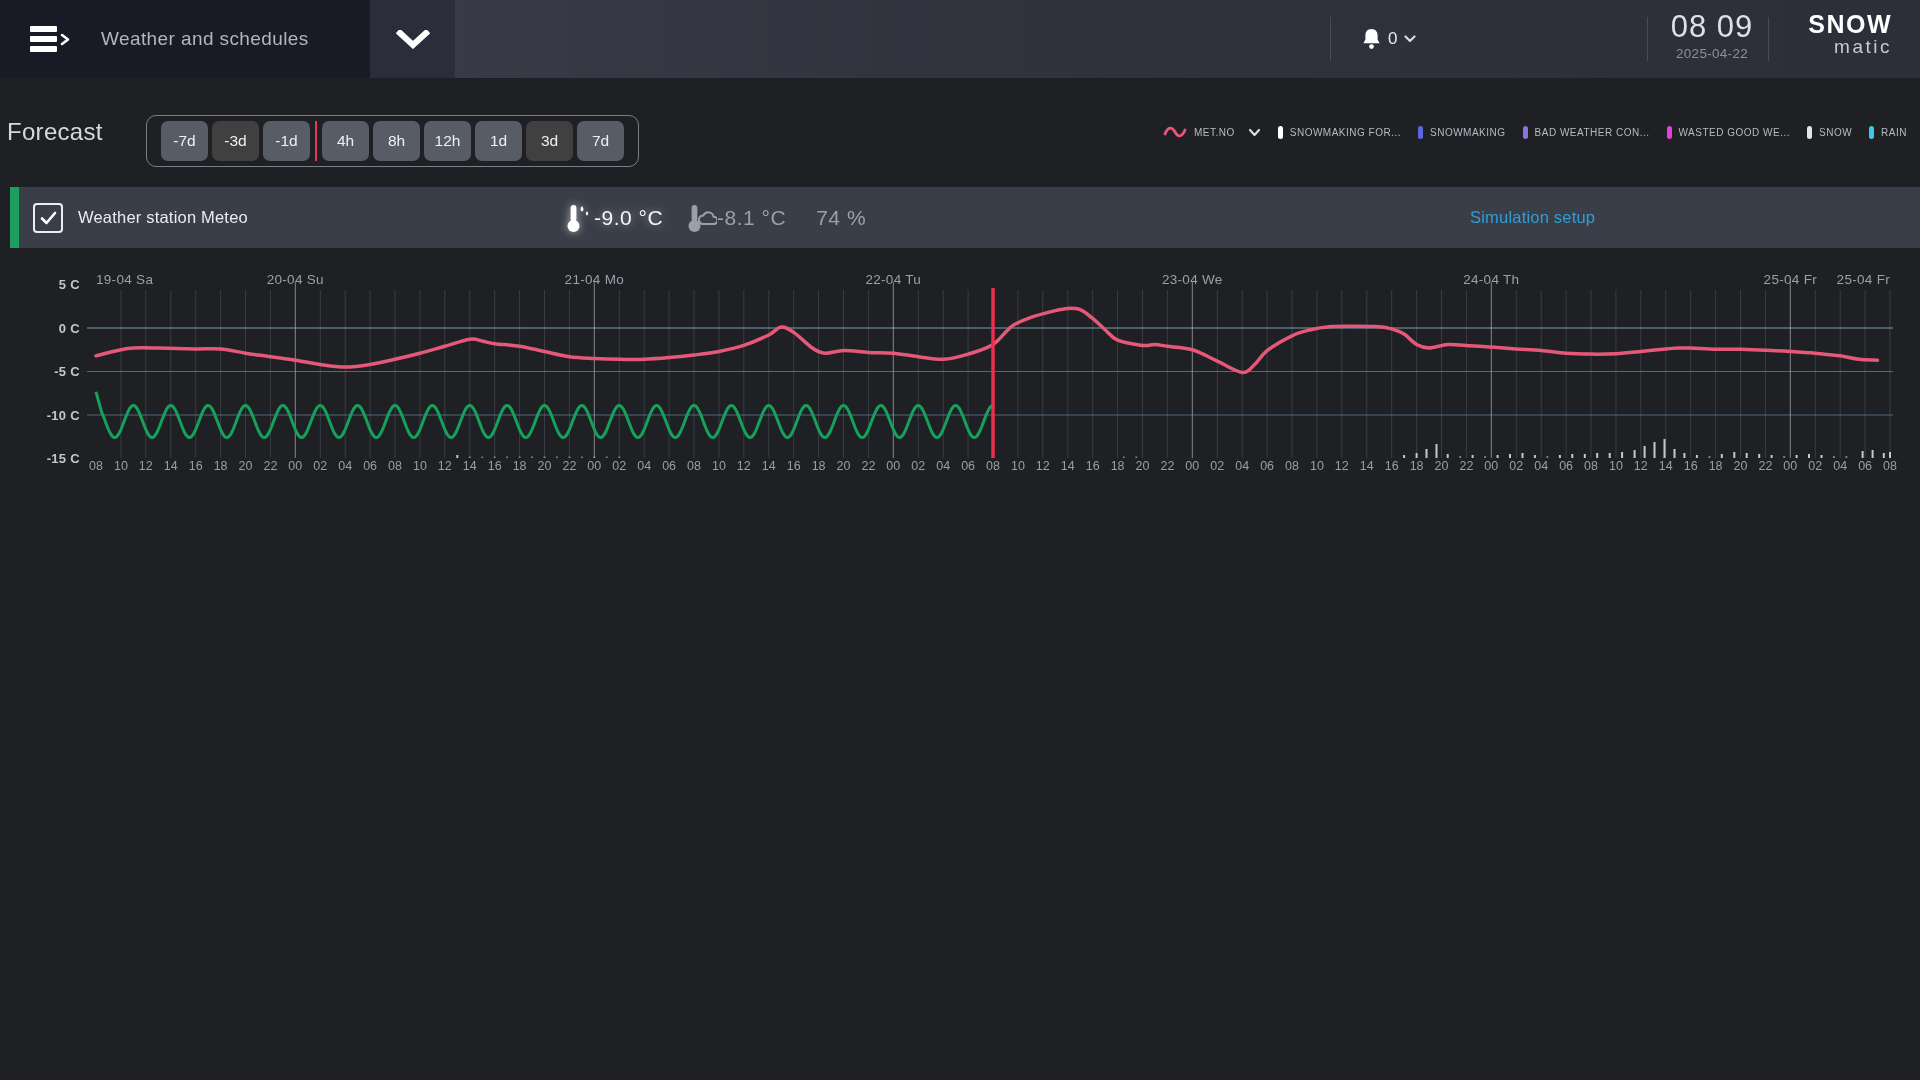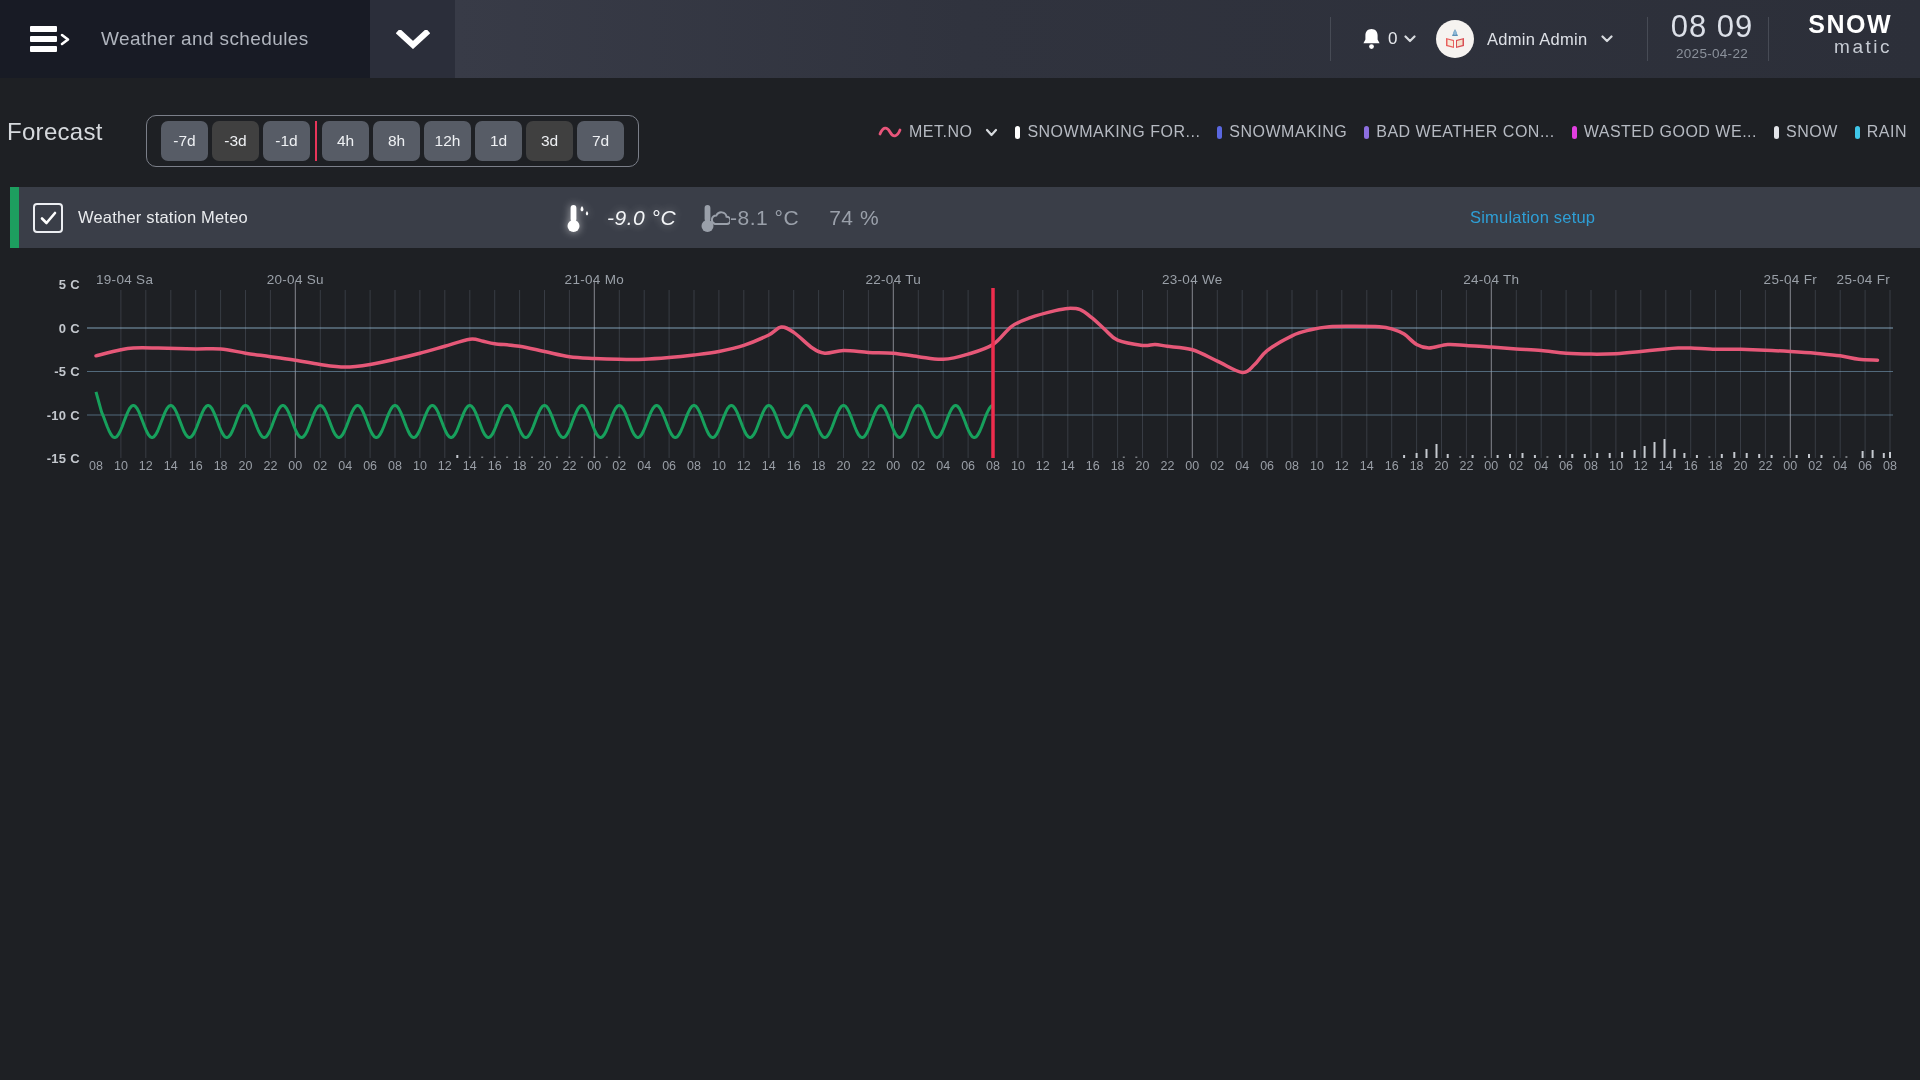--- a/index.html
+++ b/index.html
@@ -37,30 +37,30 @@
   .rgroup{position:absolute;left:146px;top:115px;height:52px;box-sizing:border-box;
           display:flex;align-items:center;gap:4px;padding:14px;border:1px solid #7b7f89;border-radius:10px;}
   .rbtn{width:47px;height:40px;border-radius:7px;background:#575c66;color:#eef0f3;font-size:15.5px;
         display:flex;align-items:center;justify-content:center;cursor:pointer;}
   .rbtn.sel{background:#404040;}
   .rdiv{width:2px;height:40px;margin:0 1px;}
 
   .legend{position:absolute;right:13px;top:120px;height:24px;display:flex;align-items:center;gap:17px;}
   .lg-item{display:flex;align-items:center;gap:7px;cursor:pointer;}
   .lg-bar{width:5px;height:13px;border-radius:2.5px;}
-  .lg-label{font-size:16px;letter-spacing:.5px;color:#b6bac2;white-space:nowrap;}
+  .lg-label{font-size:10px;letter-spacing:.5px;color:#b6bac2;white-space:nowrap;}
 
   
   .station{position:absolute;left:10px;right:0;top:187px;height:61px;background:#3a3e48;
            border-left:9px solid #1d9e5f;display:flex;align-items:center;}
   .chk{margin-left:14px;width:26px;height:26px;border:2px solid #eceef2;border-radius:4px;
        display:flex;align-items:center;justify-content:center;cursor:pointer;background:transparent;}
   .station-name{margin-left:15px;font-size:16.5px;color:#e9ebee;letter-spacing:.2px;}
   .temps{position:absolute;left:545px;top:0;height:61px;display:flex;align-items:center;}
-  .wb-text{margin-left:17px;font-size:21px;color:#f4f6f8;text-shadow:0 0 8px rgba(255,255,255,.45);letter-spacing:.5px;font-style:italic;}
+  .wb-text{margin-left:4px;font-size:21px;color:#f4f6f8;text-shadow:0 0 8px rgba(255,255,255,.45);letter-spacing:.5px;}
   .at-text{font-size:21px;color:#9aa0aa;letter-spacing:.5px;}
   .hum-text{margin-left:30px;font-size:21px;color:#9aa0aa;letter-spacing:.5px;}
   .gap18{width:22px;}
   .sim-link{position:absolute;left:1451px;top:0;height:61px;display:flex;align-items:center;
             font-size:16.5px;cursor:pointer;letter-spacing:.2px;}
 
   
   .chart-svg{position:absolute;left:0;top:0;width:1920px;height:1080px;}
   .ylab{fill:#c3c7cd;font-size:13px;font-weight:bold;letter-spacing:.3px;}
   .xlab{fill:#999ea6;font-size:12.5px;}
@@ -100,36 +100,20 @@
       <svg width="19" height="22" viewBox="0 0 19 22">
         <path d="M9.5 1 C5.6 1 3.4 3.8 3.4 7.2 L3.4 11.6 L1.4 15.2 L17.6 15.2 L15.6 11.6 L15.6 7.2 C15.6 3.8 13.4 1 9.5 1 Z" fill="#fff"></path>
         <circle cx="9.5" cy="18.6" r="2.4" fill="#fff"></circle>
       </svg>
       <span class="bell-count">0</span>
       <svg width="12" height="8" viewBox="0 0 12 8">
         <polyline points="1.5,1.5 6,6 10.5,1.5" fill="none" stroke="#d7dade" stroke-width="2.2" stroke-linecap="round" stroke-linejoin="round"></polyline>
       </svg>
     </div>
 
-    <div class="user-group">
-      <div class="avatar">
-        <svg width="26" height="26" viewBox="0 0 26 26">
-          <polygon points="13,3 16,10 10,10" fill="#5b8fb5"></polygon>
-          <circle cx="13" cy="7" r="2" fill="#8fb8d6"></circle>
-          <path d="M4 12 L12 14 L12 22 L4 20 Z" fill="#e8605f"></path>
-          <path d="M22 12 L14 14 L14 22 L22 20 Z" fill="#d94f55"></path>
-          <path d="M5.5 13.5 L11 15 L11 20.5 L5.5 19 Z" fill="#f7e9d8"></path>
-          <path d="M20.5 13.5 L15 15 L15 20.5 L20.5 19 Z" fill="#f3e0cc"></path>
-        </svg>
-      </div>
-      <span class="user-name">Admin Admin</span>
-      <svg width="12" height="8" viewBox="0 0 12 8">
-        <polyline points="1.5,1.5 6,6 10.5,1.5" fill="none" stroke="#d7dade" stroke-width="2.2" stroke-linecap="round" stroke-linejoin="round"></polyline>
-      </svg>
-    </div>
 
     <div class="clock-block">
       <div class="clock">08 09</div>
       <div class="date">2025-04-22</div>
     </div>
 
     <div class="logo-block">
       <div class="logo-top">SNOW</div>
       <div class="logo-bottom">matic</div>
     </div>

